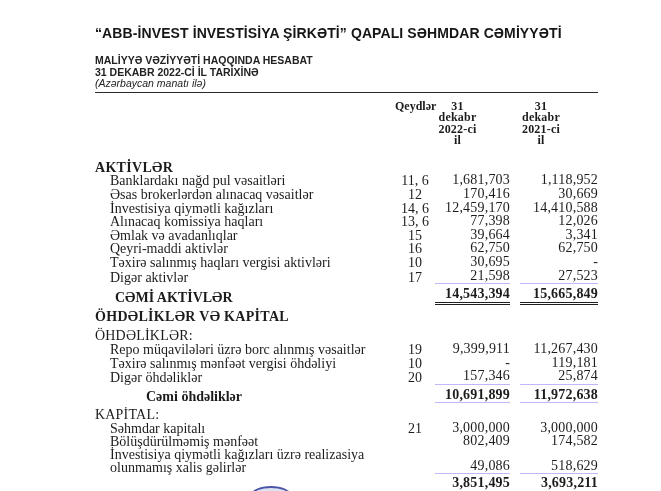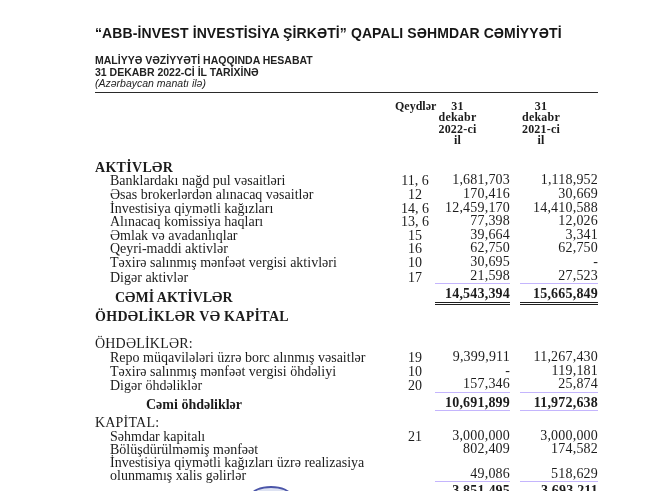--- a/index.html
+++ b/index.html
@@ -35,21 +35,21 @@
   .total{font-weight:bold;}
   .u .val{border-bottom:1px solid #c4b5fd;}
   .uu .val{border-bottom:3px double #1f1f1f;}
   .colhead{
     font-weight:bold;font-size:12px;line-height:11.5px;margin-top:8px;align-items:start;
   }
   .colhead .note{padding-right:12px;}
   .colhead .val{text-align:center;padding-bottom:0;}
   .v22h{padding-right:30px;}
   .v21h{padding-right:36px;} .mt3{margin-top:3px;} .mt4{margin-top:4px;margin-left:20px;}
-  .mt6{margin-top:6px;} .mt7{margin-top:15px;}
+  .mt6{margin-top:6px;} .mt7{margin-top:7px;}
   .mt15{margin-top:15px;}
   .stamp{
     position:absolute;left:251px;top:486px;width:36px;height:14px;
     border-radius:50%;border:2px solid #4b55a8;background:#dde2f2;
   }
 </style>
 </head>
 <body>
 
 <div class="doc">
@@ -103,21 +103,21 @@
     <span class="val v22">39,664</span>
     <span class="val v21">3,341</span>
   </div>
   <div class="row item">
     <span class="lbl">Qeyri-maddi aktivlər</span>
     <span class="note">16</span>
     <span class="val v22">62,750</span>
     <span class="val v21">62,750</span>
   </div>
   <div class="row item">
-    <span class="lbl">Təxirə salınmış mənfəət vergisi aktivləri</span>
+    <span class="lbl">Təxirə salınmış haqları vergisi aktivləri</span>
     <span class="note">10</span>
     <span class="val v22">30,695</span>
     <span class="val v21">-</span>
   </div>
   <div class="row item u">
     <span class="lbl">Digər aktivlər</span>
     <span class="note">17</span>
     <span class="val v22">21,598</span>
     <span class="val v21">27,523</span>
   </div>

